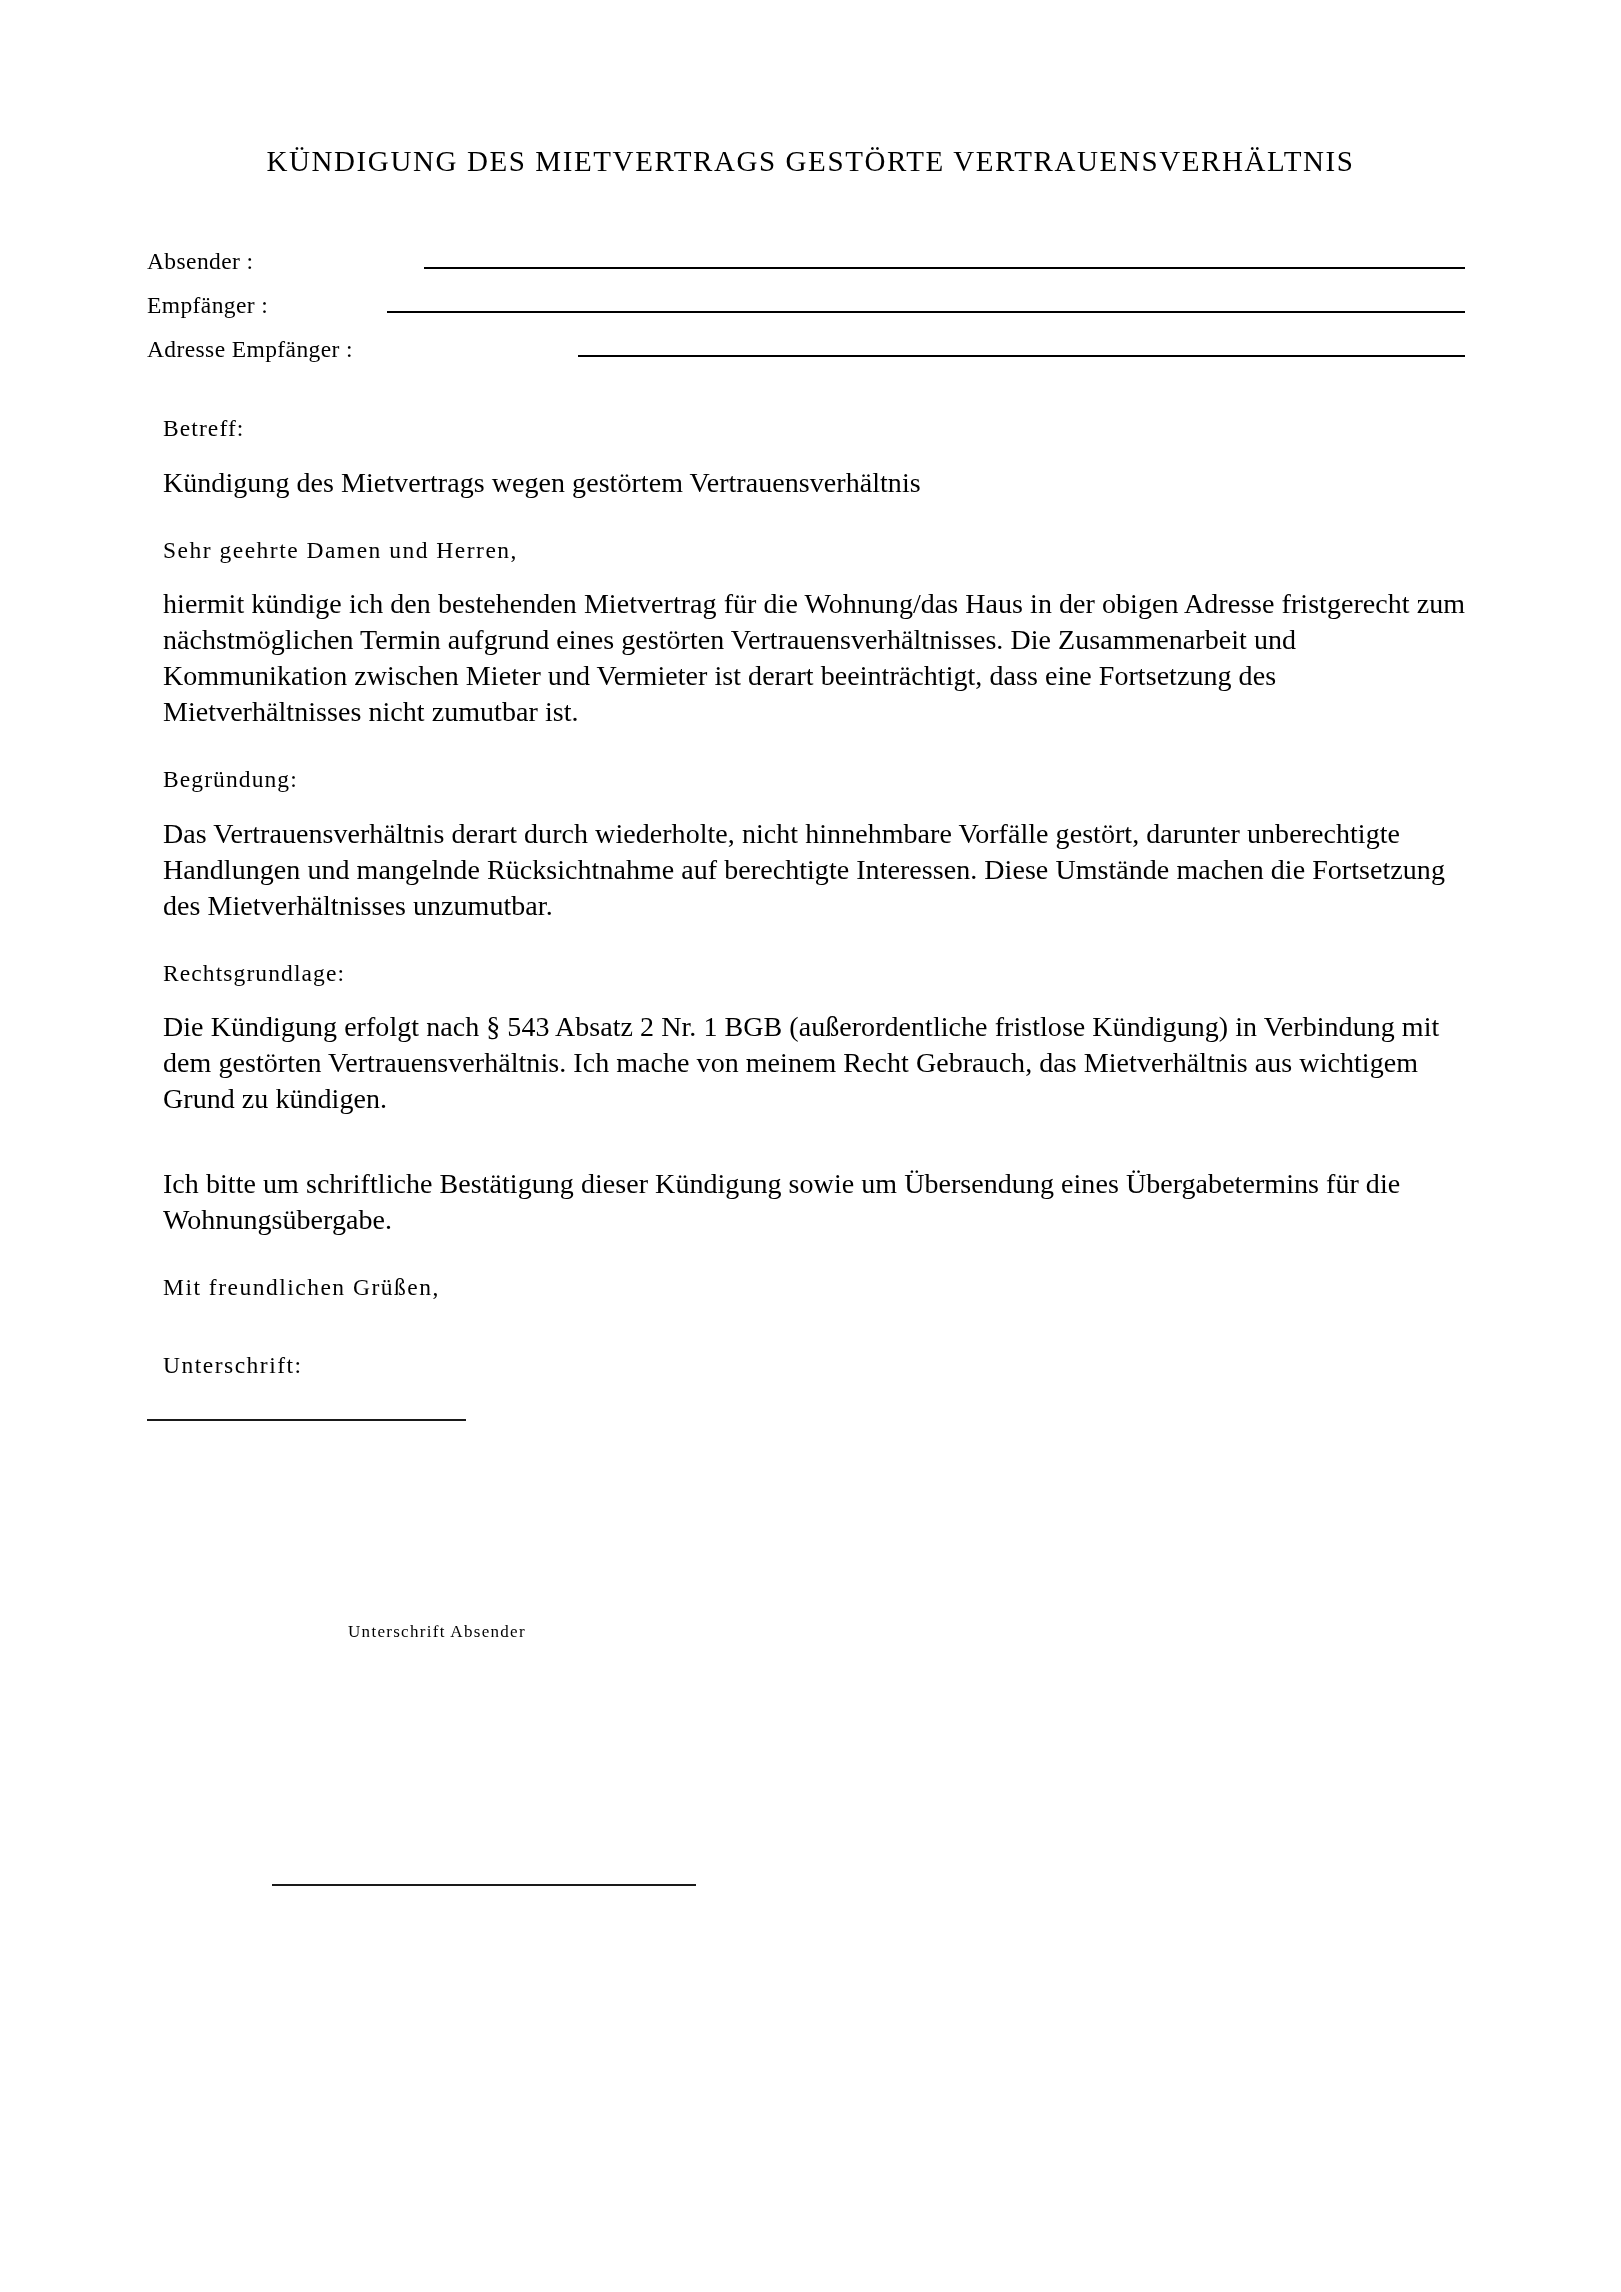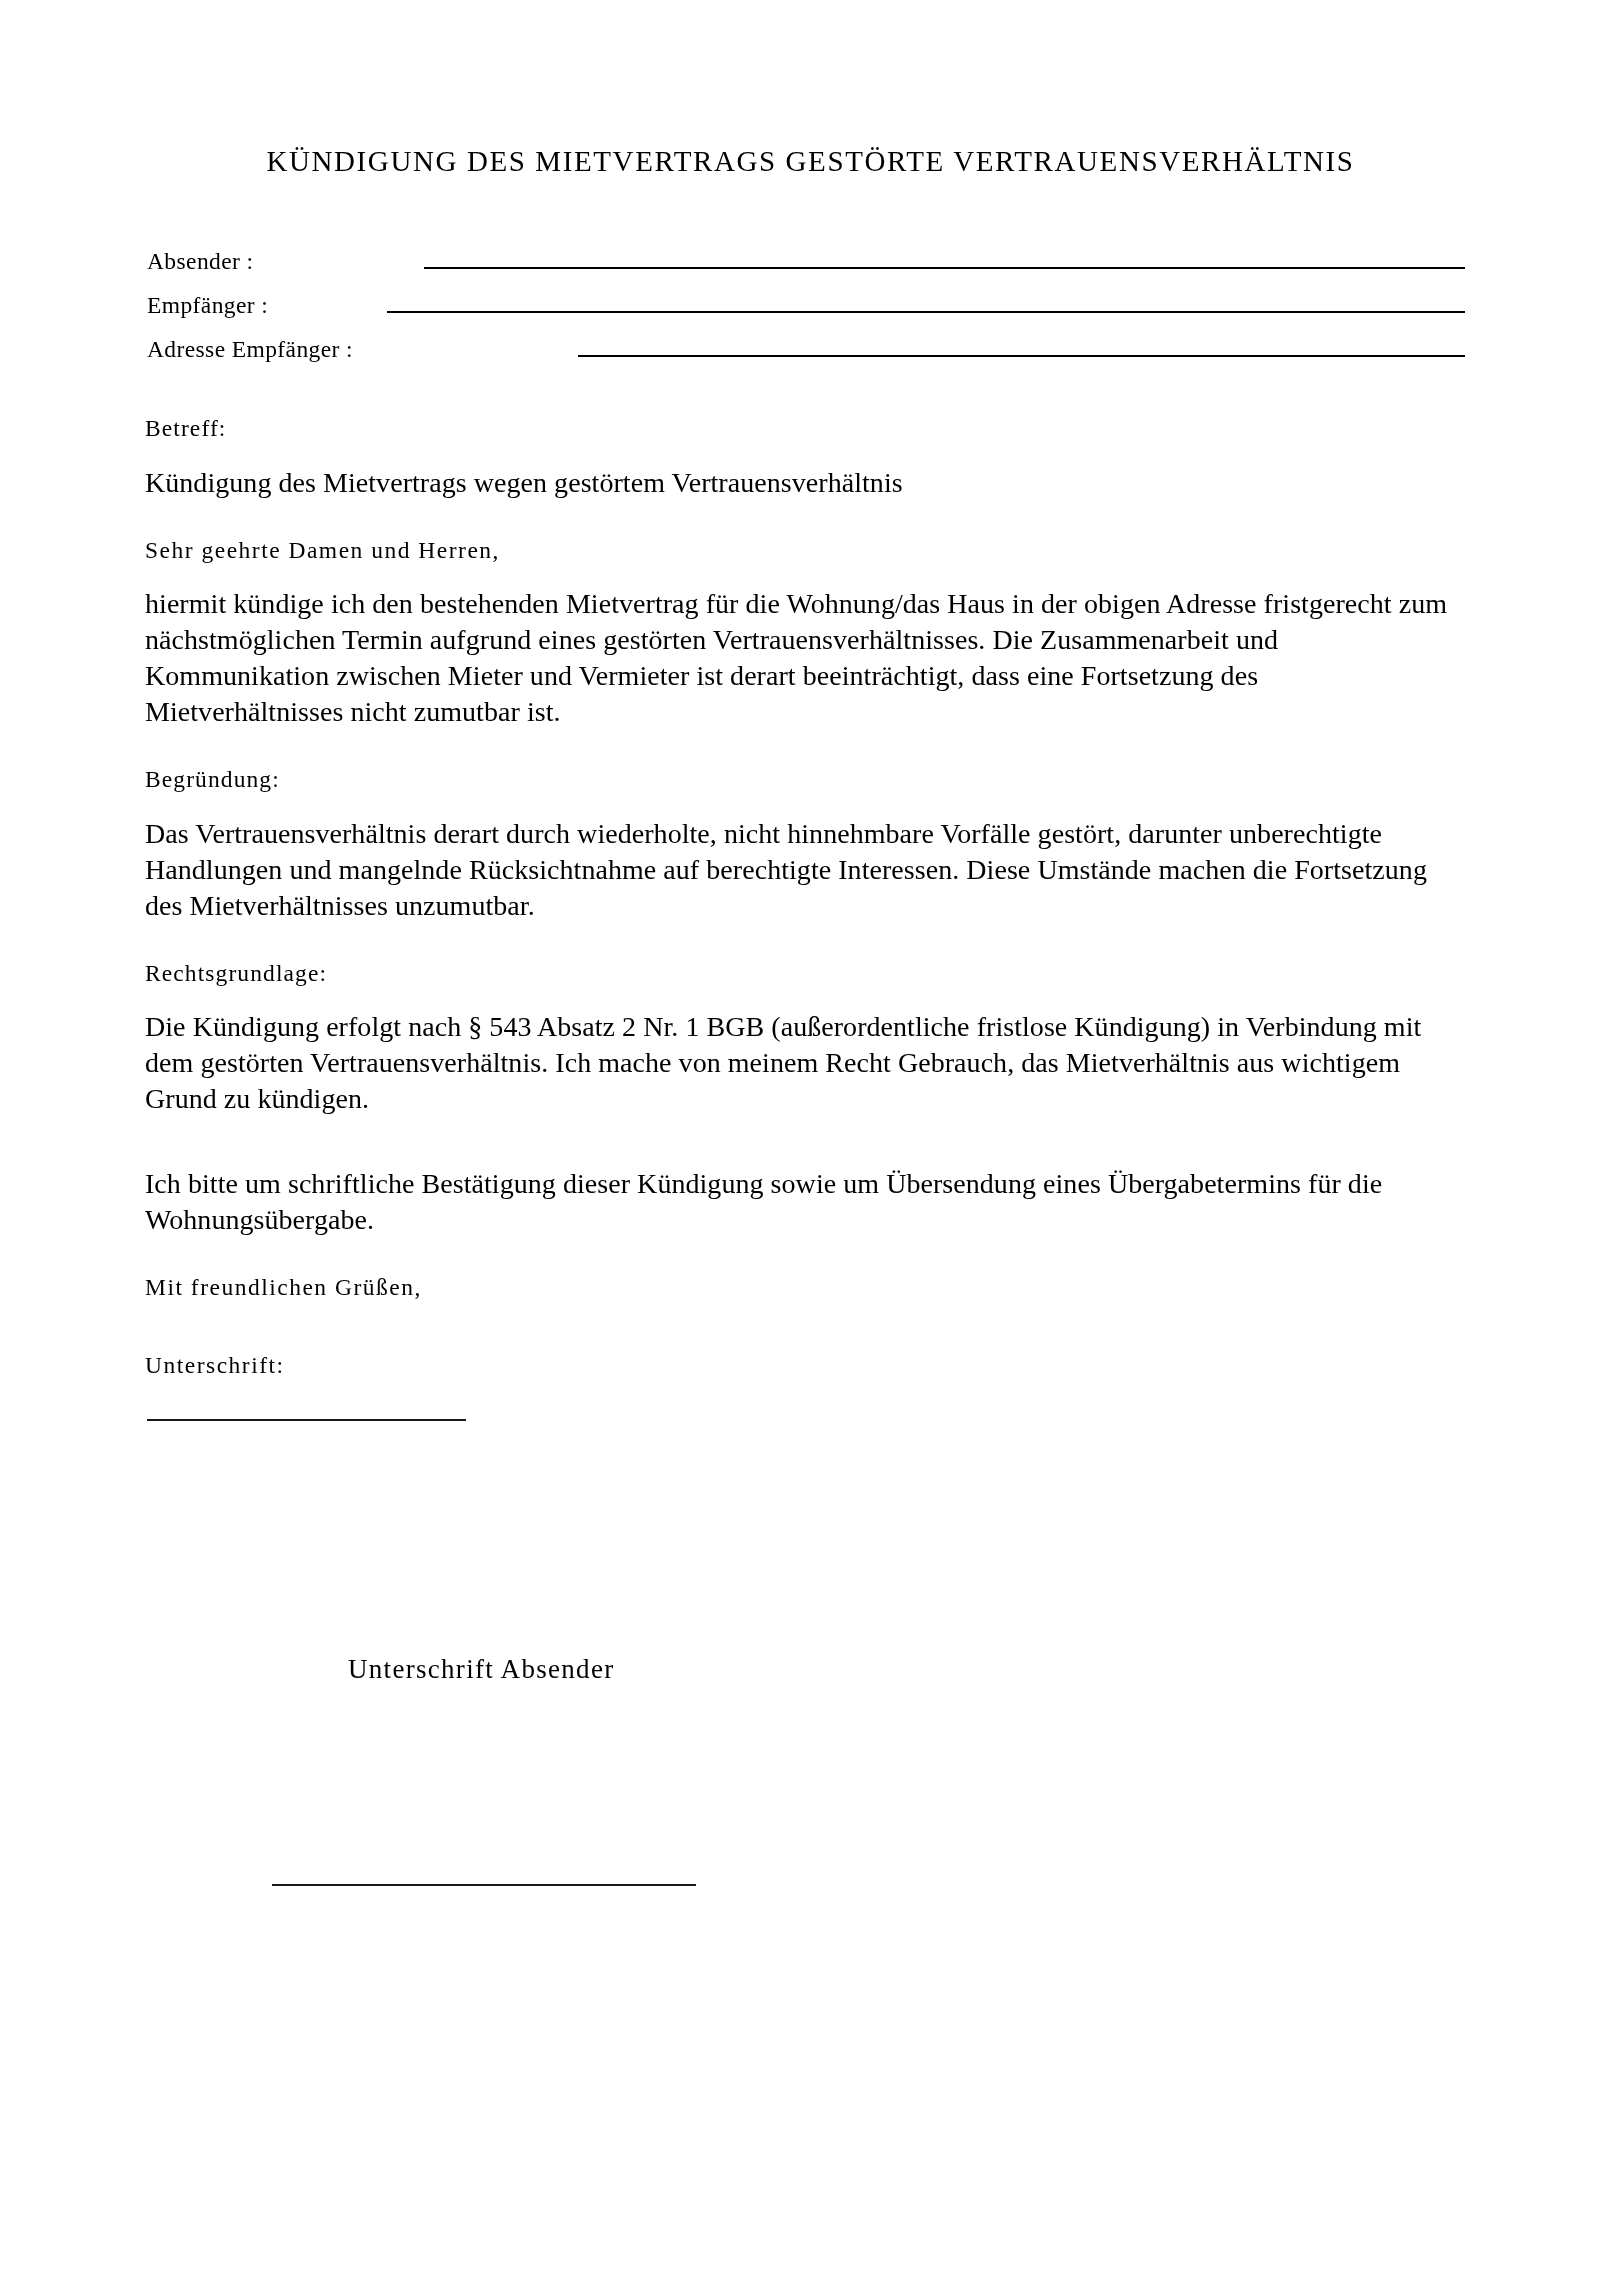--- a/index.html
+++ b/index.html
@@ -65,21 +65,21 @@
     height: 0;
     border-bottom: 2.9px solid #000;
   }
   .rule-1 { left: 277px; }
   .rule-2 { left: 240px; }
   .rule-3 { left: 431px; }
 
   
   .body-block {
     position: absolute;
-    left: 145px;
+    left: 163px;
     top: 410px;
     width: 1318px;
     font-size: 23.5px;
   }
 
   .heading-sp {
     font-size: 23.5px;
     line-height: 37px;
     letter-spacing: 1.1px;
     margin: 0;
@@ -107,22 +107,22 @@
     position: absolute;
     left: 147px;
     top: 1419px;
     width: 319px;
     height: 0;
     border-bottom: 2px solid #1a1a1a;
   }
   .sig-caption {
     position: absolute;
     left: 348px;
-    top: 1653px;
-    font-size: 27px;
+    top: 1615px;
+    font-size: 17px;
     line-height: 33px;
     letter-spacing: 1.3px;
     white-space: nowrap;
   }
   .sig-line-2 {
     position: absolute;
     left: 272px;
     top: 1884px;
     width: 424px;
     height: 0;

